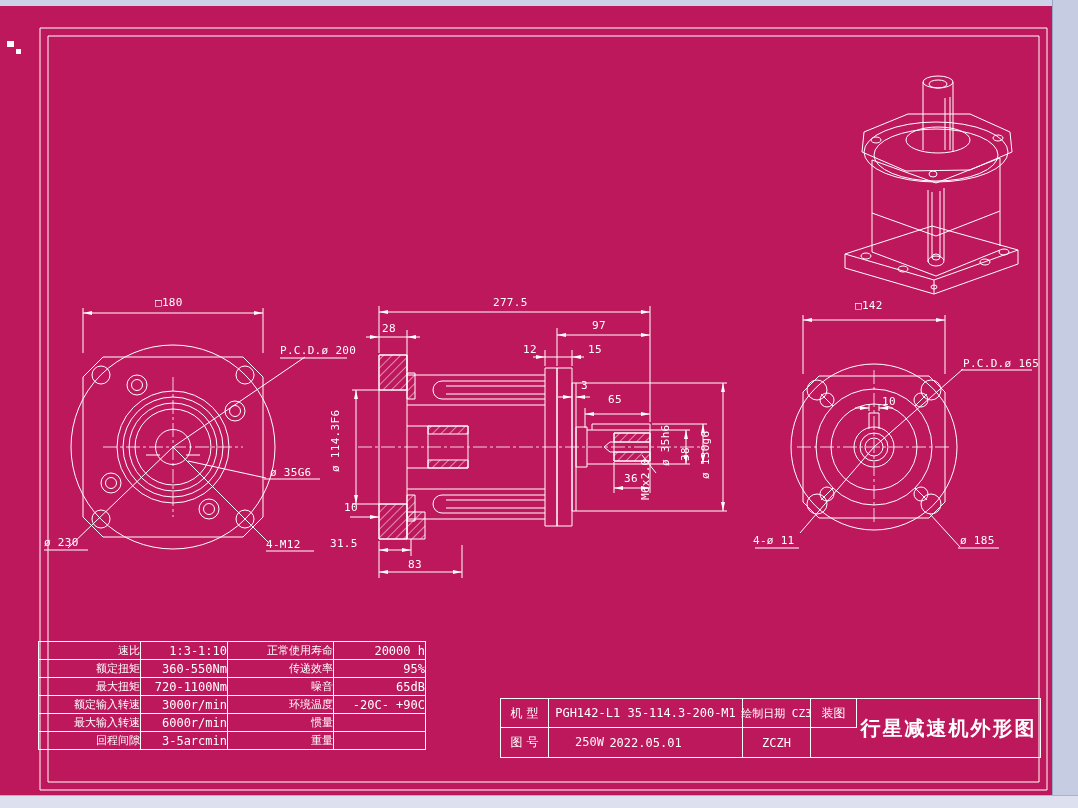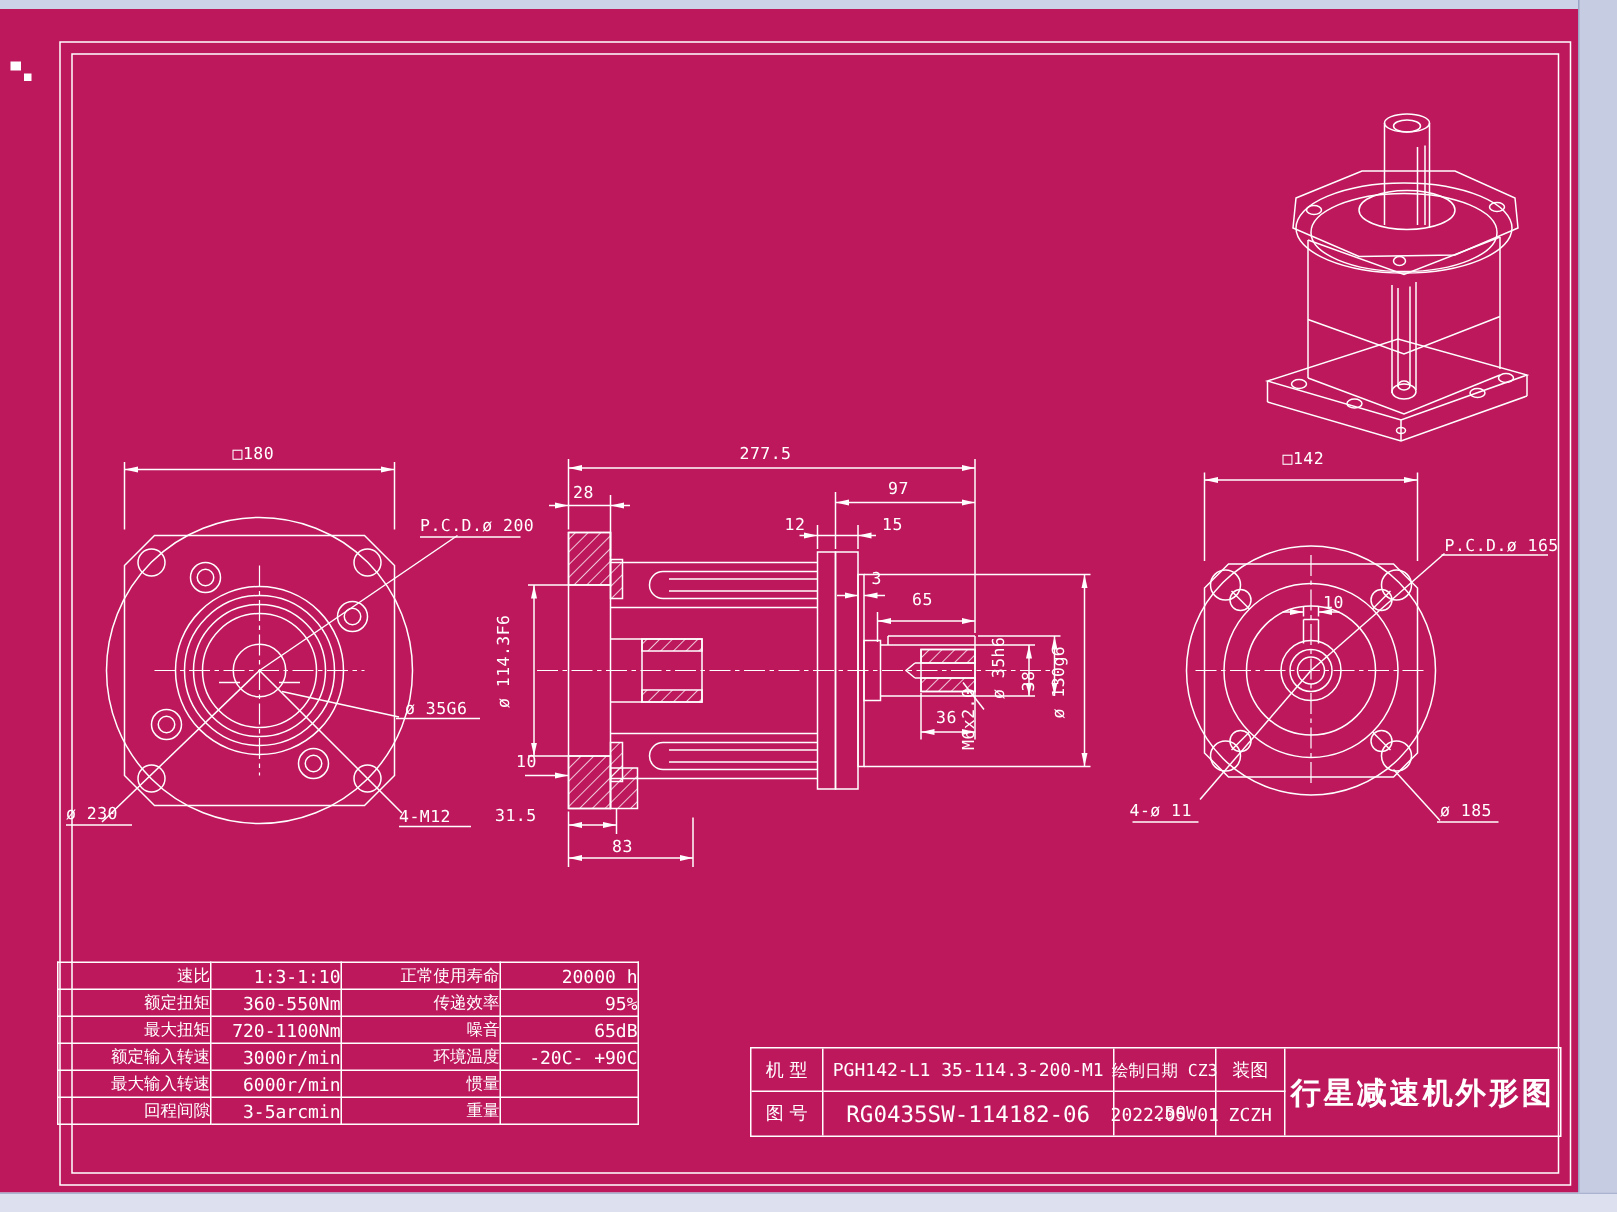--- a/index.html
+++ b/index.html
@@ -350,23 +350,20 @@
     <div class="cell">
         <span class="val">PGH142-L1 35-114.3-200-M1</span>
       </div>
     <div class="cell">
         <span class="val" style="font-size:11px">绘制日期 CZ3</span>
       </div>
     <div class="cell">装图</div>
     <div id="title-cell" class="noR">行星减速机外形图</div>
     <div class="cell noB">图 号</div>
     <div class="cell noB">
-        <span class="val big">RG0435SW-114182-06</span>
-      </div>
-    <div class="cell noB">
       <span class="val" style="font-size:12px">2022.05.01</span>
       <span class="ghost">250W</span>
     </div>
     <div class="cell noB">
         <span class="val">ZCZH</span>
       </div>
   </div>
 </div>
 
 </body></html>

